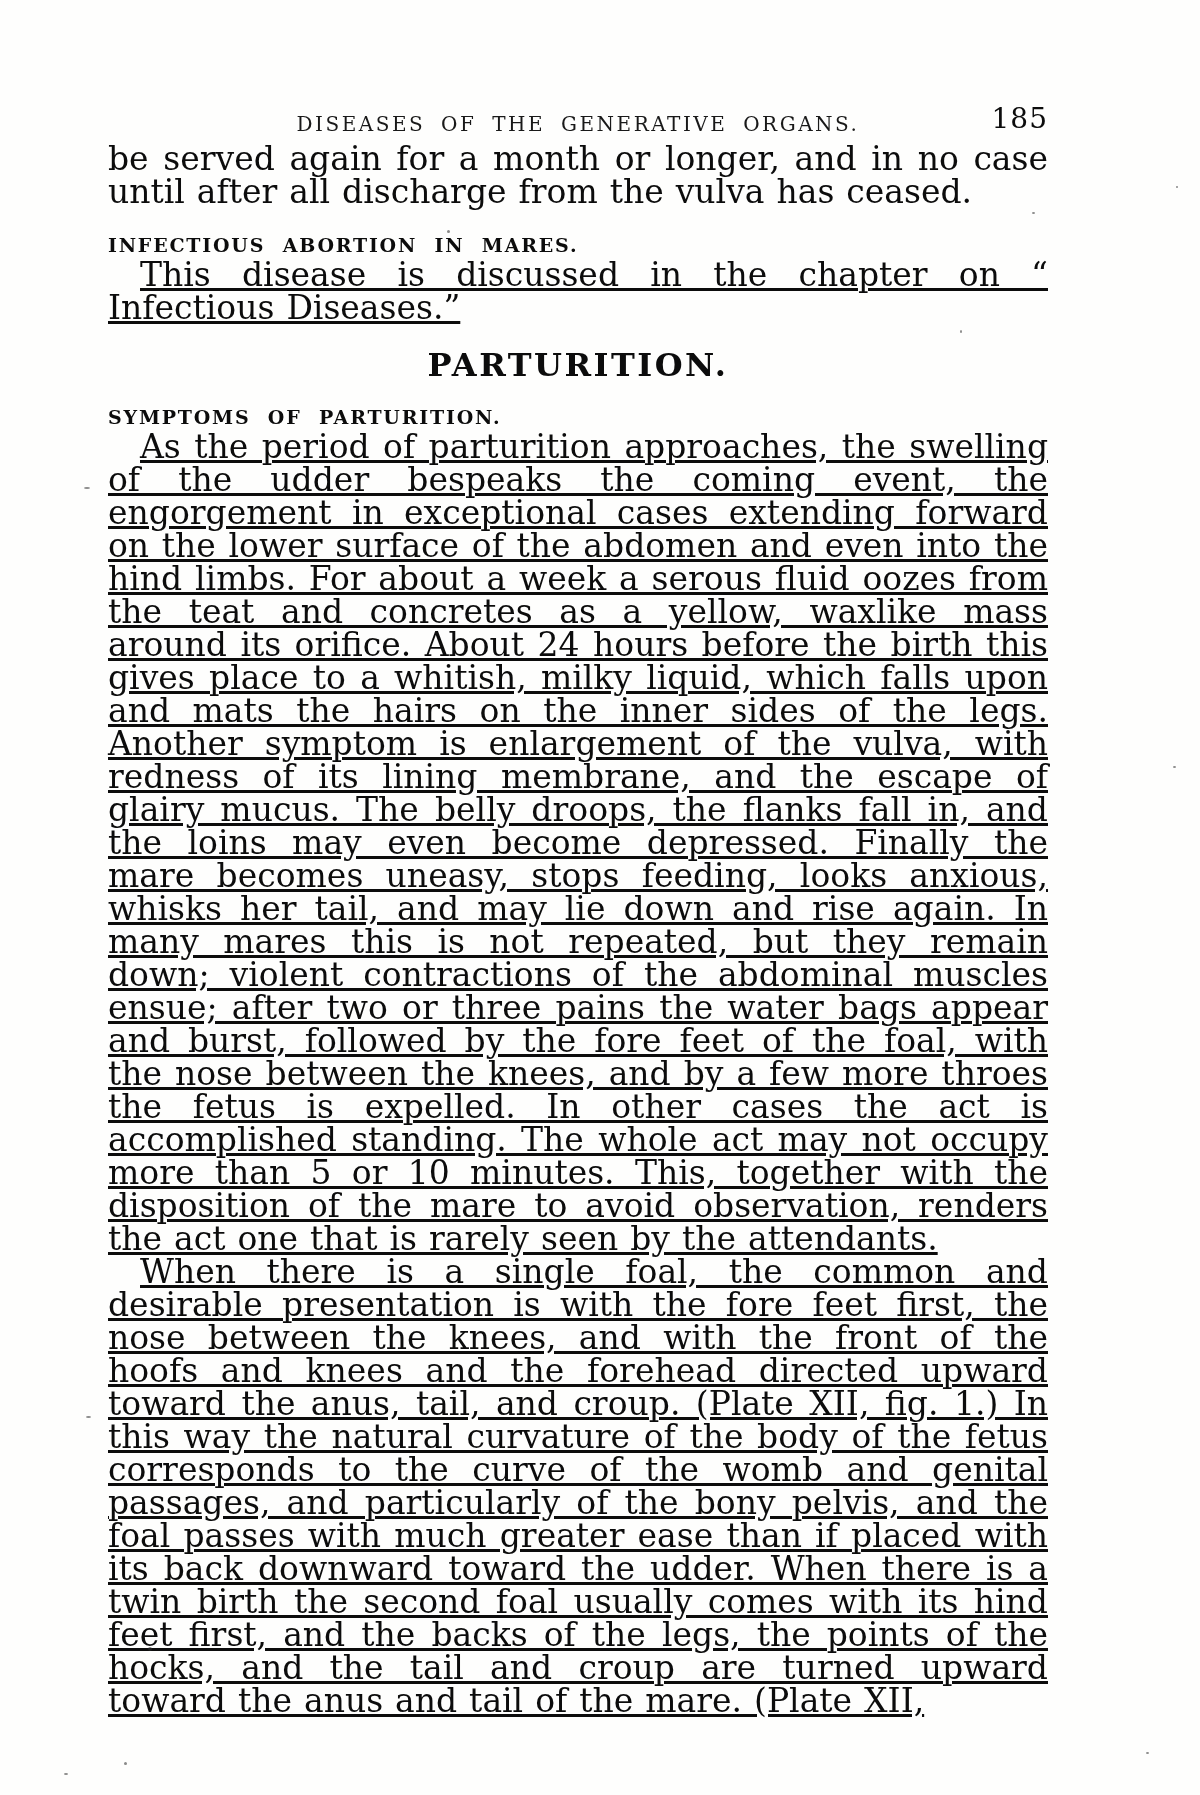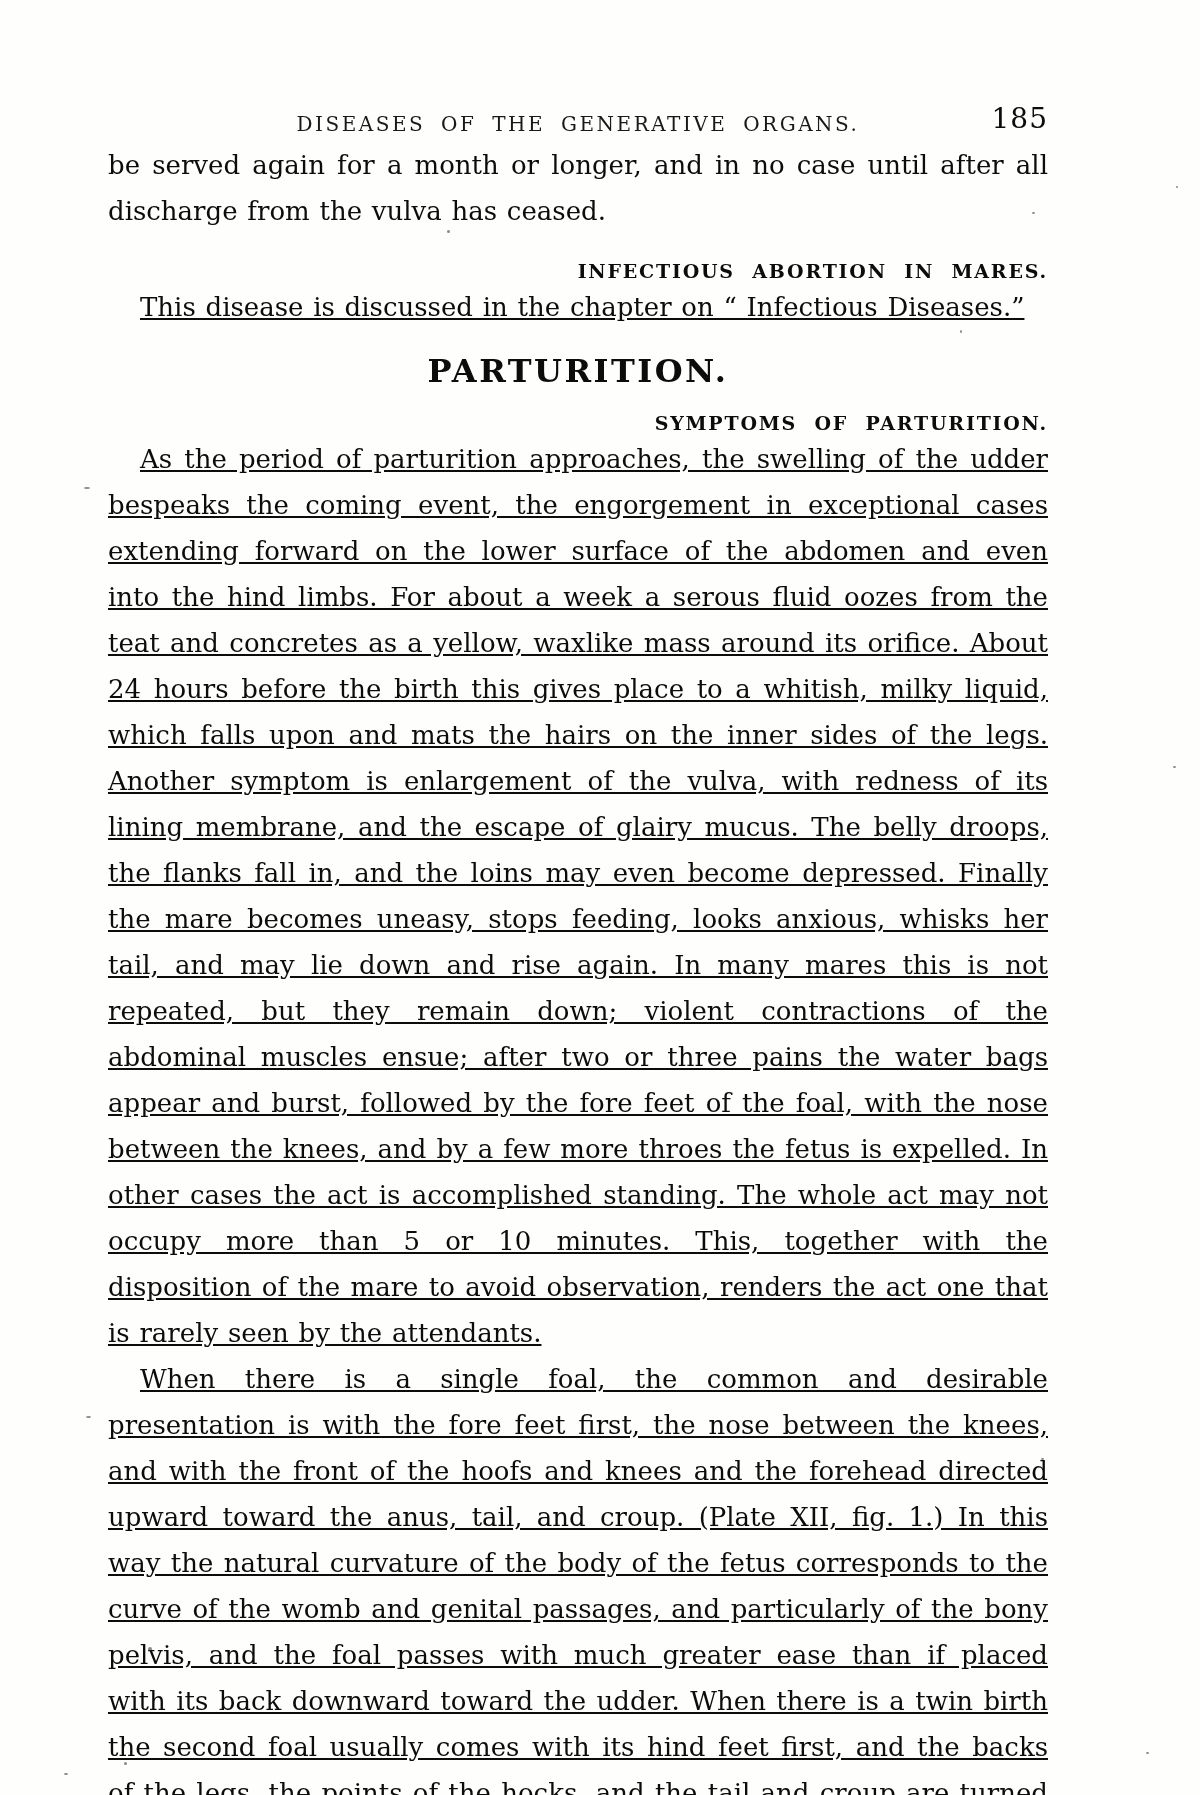--- a/index.html
+++ b/index.html
@@ -39,22 +39,22 @@
   .page-number {
     position: absolute;
     right: 0;
     top: -4px;
     font-size: 28px;
     letter-spacing: 1px;
     color: #0c0c0c;
     text-align: center;
   }
   p.body-text {
-    font-size: 26px;
-    line-height: 46px;
+    font-size: 33px;
+    line-height: 33px;
     text-align: justify;
     margin: 0;
     word-spacing: 1.5px;
   }
   p.indent { text-indent: 32px; text-decoration: underline; }
   .p-cont { margin-top: 24px; }
   .p-note { margin-top: 24px; }
   .p-symptoms { margin-top: 14px; }
   .p-navel { margin-top: 0; }
   .p-natural { margin-top: 14px; }
@@ -65,21 +65,21 @@
     font-weight: bold;
     text-align: center;
     letter-spacing: 2.5px;
     word-spacing: 4px;
   }
   h2.section-heading {
     margin: 24px 0 0 0;
     font-size: 19px;
     line-height: 26px;
     font-weight: bold;
-    text-align: right;
+    text-align: left;
     letter-spacing: 1.8px;
     word-spacing: 9px;
   }
   .h-infectious { margin-top: 24px; }
   .h-symptoms { margin-top: 12px; }
   .h-natural { margin-top: 14px; }
   .speck {
     position: absolute;
     background: #2a2a2a;
     border-radius: 50%;

